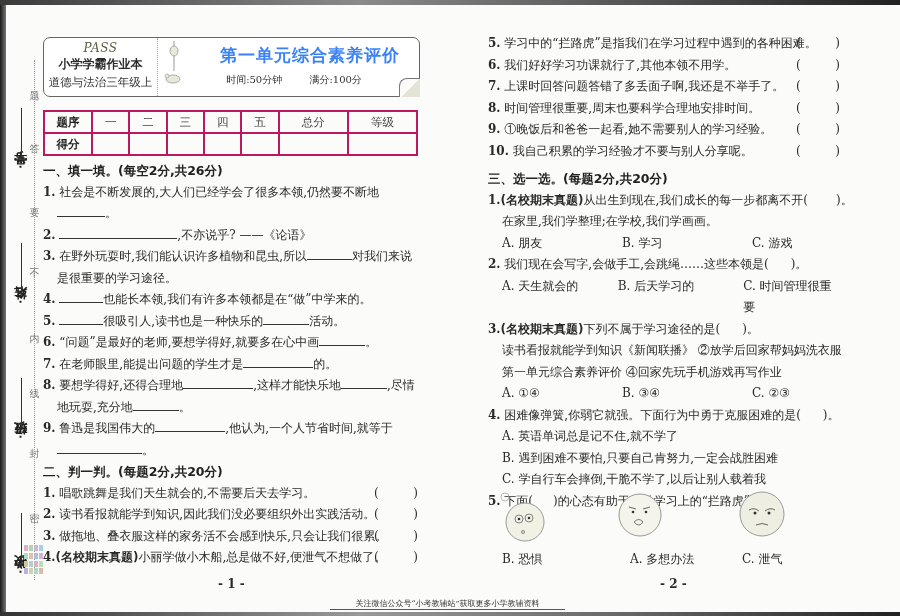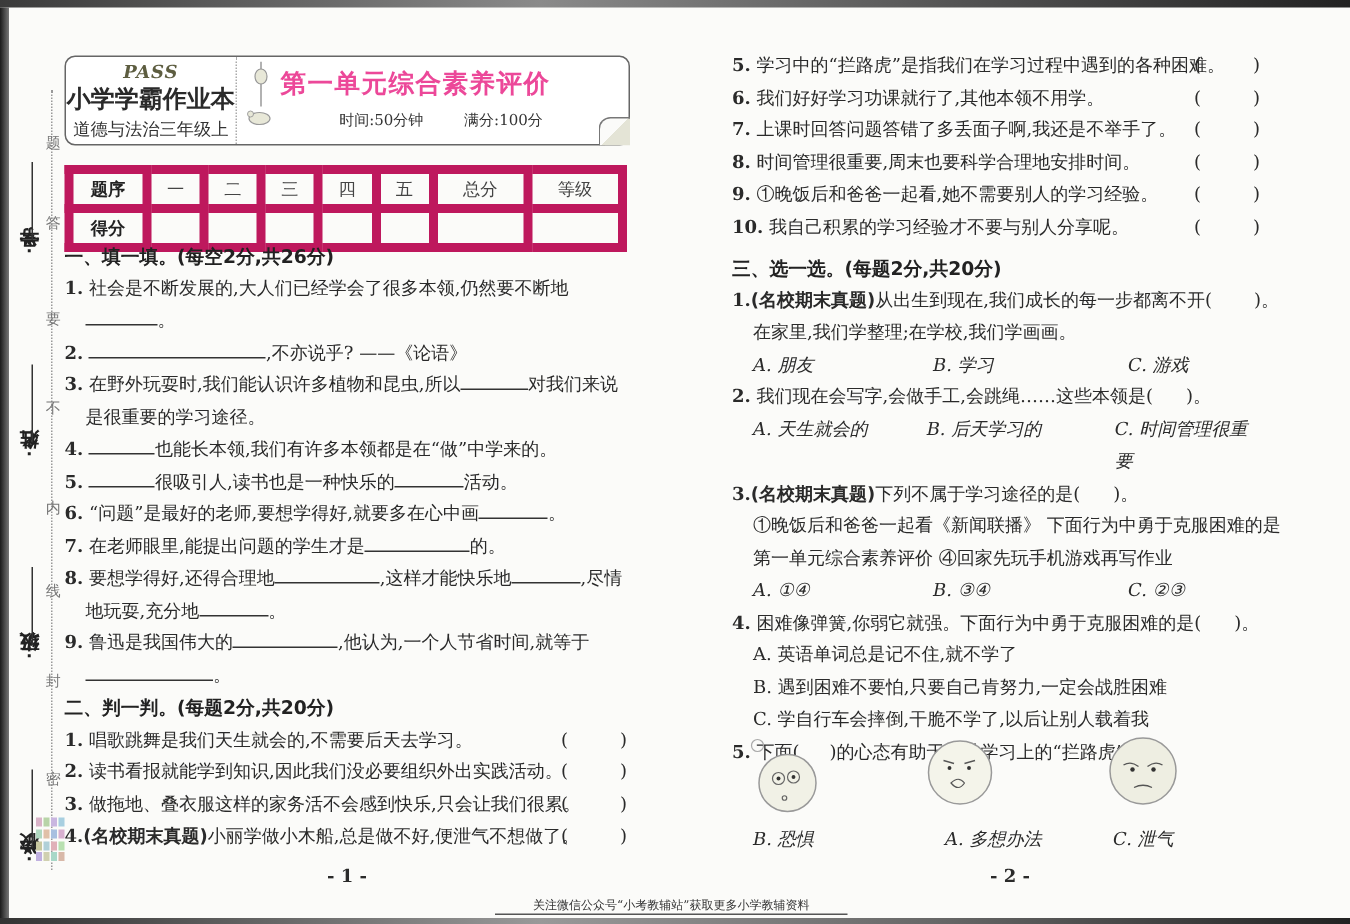--- a/index.html
+++ b/index.html
@@ -27,50 +27,50 @@
     background:#fbfbf9; text-align:center; writing-mode:vertical-rl; }
   .mosaic { position:absolute; left:24px; top:545px; width:20px; height:30px;
     display:grid; grid-template-columns:repeat(4,4px); gap:1px; }
   .mosaic span { width:4px; height:6px; display:block; }
 
   
   .hcard { position:absolute; left:43px; top:37px; width:375px; height:58px;
     border:1px solid #666; border-radius:7px; background:#fff; }
   .hcard .brand { position:absolute; left:0; top:0; width:113px; height:58px;
     border-right:1px dotted #aaa; text-align:center; }
-  .pass { font-family:"DejaVu Serif",serif; font-weight:bold; font-style:italic; font-size:12px;
+  .pass { font-family:"DejaVu Serif",serif; font-weight:normal; font-style:italic; font-size:12px;
     color:#5d5d40; margin-top:3px; letter-spacing:0.5px; }
-  .bookname { font-family:"DejaVu Sans",sans-serif; font-size:16px; font-weight:bold; margin-top:1px; }
+  .bookname { font-family:"DejaVu Sans",sans-serif; font-size:12px; font-weight:bold; margin-top:1px; }
   .subject { font-size:11.5px; margin-top:2px; color:#333; }
   .deco { position:absolute; left:118px; top:3px; width:24px; height:50px; }
-  .unit-title { position:absolute; left:133px; top:6px; width:200px; text-align:center;
-    font-size:17px; font-weight:bold; letter-spacing:1px; color:#ec4899; }
+  .unit-title { position:absolute; left:166px; top:6px; width:200px; text-align:center;
+    font-size:17px; font-weight:bold; letter-spacing:1px; color:#3b82f6; }
   .meta { position:absolute; left:150px; top:35px; width:200px; text-align:center; font-size:10px; color:#333; }
   .meta span { margin:0 12px; }
   .fold { position:absolute; right:-1px; bottom:-1px; width:20px; height:18px;
     background:linear-gradient(135deg,#fbfbf9 50%,#e4e4d6 50%); border-left:1px solid #777; border-top:1px solid #777;
     border-top-left-radius:8px; }
 
   
   .score { position:absolute; left:43px; top:110px; width:375px; height:44px;
     border-collapse:collapse; font-size:11.5px; }
-  .score td { border:6px solid #be185d; text-align:center; height:20px; padding:0; color:#444; }
+  .score td { border:2px solid #be185d; text-align:center; height:20px; padding:0; color:#444; }
   .score td.lab { font-family:"DejaVu Sans",sans-serif; font-weight:bold; color:#222; width:46px; }
 
   
   .col { position:absolute; font-size:12px; line-height:21.5px; }
   .sec { font-family:"DejaVu Sans",sans-serif; font-weight:bold; font-size:12.5px; color:#222; }
   .q { white-space:nowrap; position:relative; }
   .q b.n { font-family:"DejaVu Serif",serif; font-weight:bold; }
   .tag { font-family:"DejaVu Sans",sans-serif; font-weight:bold; }
   .ind { padding-left:14px; }
   .blank { display:inline-block; border-bottom:1px solid #333; height:12px; vertical-align:baseline; }
   .paren { position:absolute; right:0; top:0; width:44px; display:flex; justify-content:space-between; }
   .opts { display:flex; padding-left:14px; }
-  .opts span { display:inline-block;font-style:italic; }
+  .opts span { display:inline-block; }
   .pageno { position:absolute; font-weight:bold; font-size:12px; }
   .footer { position:absolute; left:330px; top:598px; width:235px; text-align:center;
     font-size:8px; color:#333; border-bottom:1px solid #555; }
 
   .faces { position:absolute; left:497px; top:495px; width:300px; height:50px; }
   .face { position:absolute; top:0; }
 </style>
 </head>
 <body>
 
@@ -252,21 +252,21 @@
     </div>
 
   <div class="q"><b class="n">2.</b> <span>我们现在会写字,会做手工,会跳绳……这些本领是(</span><span style="display:inline-block;width:22px"></span><span>)。</span></div>
   <div class="opts">
       <span style="width:120px">A. 天生就会的</span>
       <span style="width:130px">B. 后天学习的</span>
       <span>C. 时间管理很重要</span>
     </div>
 
   <div class="q"><b class="n">3.</b><span class="tag">(名校期末真题)</span><span>下列不属于学习途径的是(</span><span style="display:inline-block;width:22px"></span><span>)。</span></div>
-  <div class="q ind">①晚饭后和爸爸一起看《新闻联播》  下面行为中勇于克服困难的是</div>
+  <div class="q ind">读书看报就能学到知识《新闻联播》  ②放学后回家帮妈妈洗衣服</div>
   <div class="q ind">第一单元综合素养评价   ④回家先玩手机游戏再写作业</div>
   <div class="opts">
       <span style="width:120px">A. ①④</span>
       <span style="width:130px">B. ③④</span>
       <span>C. ②③</span>
     </div>
 
   <div class="q"><b class="n">4.</b> <span>困难像弹簧,你弱它就强。下面行为中勇于克服困难的是(</span><span style="display:inline-block;width:22px"></span><span>)。</span></div>
   <div class="q ind">A. 英语单词总是记不住,就不学了</div>
   <div class="q ind">B. 遇到困难不要怕,只要自己肯努力,一定会战胜困难</div>

